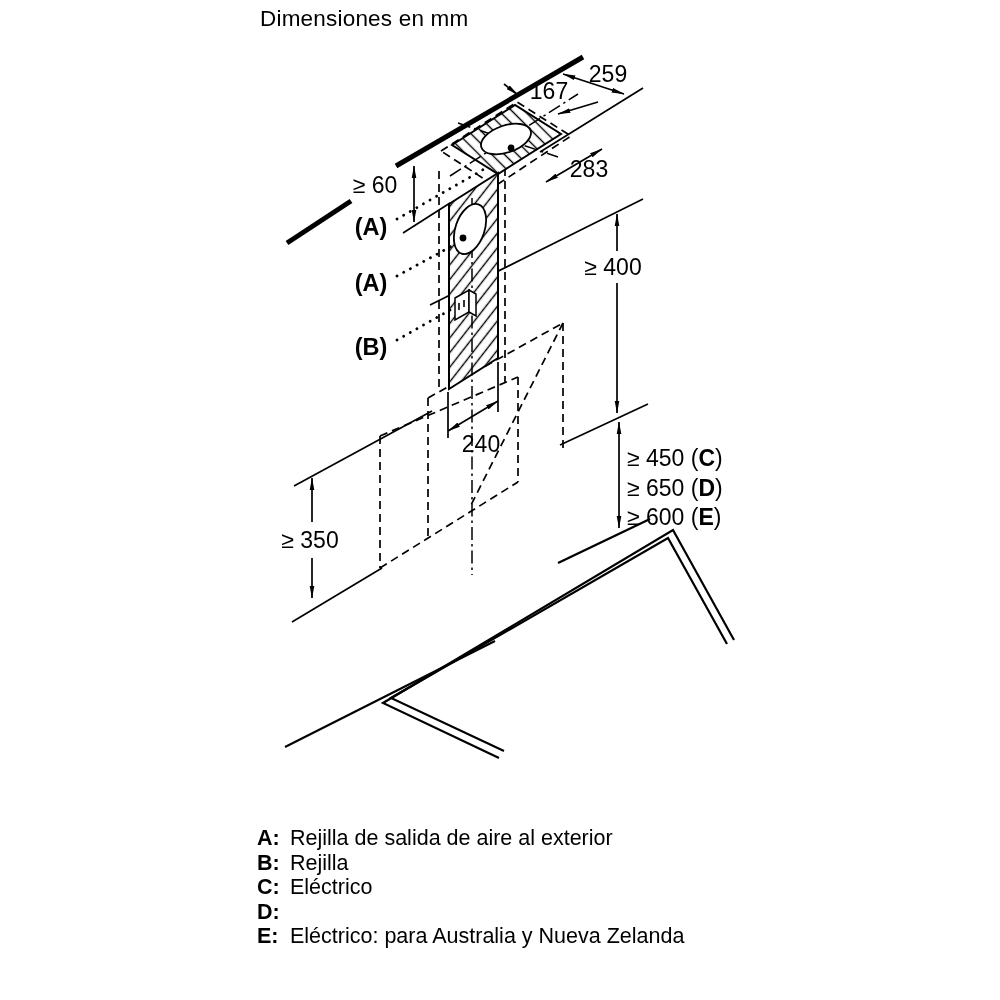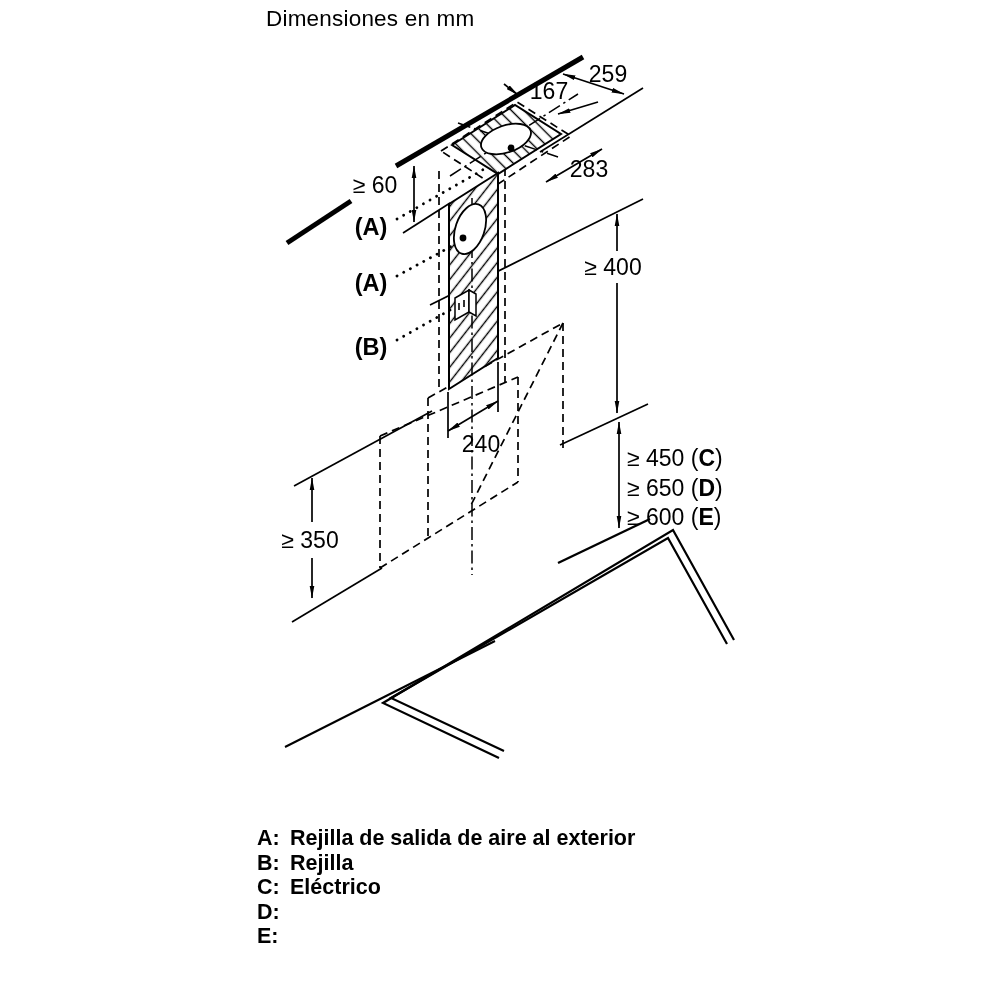--- a/index.html
+++ b/index.html
@@ -1,25 +1,25 @@
 <!DOCTYPE html>
 <html><head>
 <meta charset="utf-8">
 <style>
   html,body{margin:0;padding:0;background:#fff;}
   .canvas{position:relative;width:1000px;height:1000px;background:#fff;
           font-family:"Liberation Sans", sans-serif;color:#000;overflow:hidden;}
-  .title{position:absolute;left:266px;top:6px;font-size:22.5px;letter-spacing:.2px;}
+  .title{position:absolute;left:260px;top:6px;font-size:22.5px;letter-spacing:.2px;}
   svg{position:absolute;left:0;top:0;}
   svg text{font-family:"Liberation Sans", sans-serif;font-size:23px;fill:#000;}
   svg text.callout{font-weight:bold;font-size:23.5px;}
   .legend{position:absolute;left:257px;top:826px;width:480px;font-size:21.5px;line-height:24.5px;}
   .legend .row{display:flex;}
   .legend .k{font-weight:bold;flex:0 0 33px;}
-  .legend .t{max-width:398px;font-weight:bold;}
+  .legend .t{max-width:398px;}
 </style>
 </head>
 <body>
 
 <div class="canvas">
 
   <div class="title">Dimensiones en mm</div>
 
   <svg width="1000" height="1000" viewBox="0 0 1000 1000">
     <defs>
@@ -144,16 +144,17 @@
     </div>
     <div class="row">
       <span class="k">C:</span>
       <span class="t">Eléctrico</span>
     </div>
     <div class="row">
       <span class="k">D:</span>
     </div>
     <div class="row">
       <span class="k">E:</span>
+      <span class="t">Eléctrico: para Australia y Nueva Zelanda</span>
     </div>
   </div>
 
 </div>
 
 </body></html>

